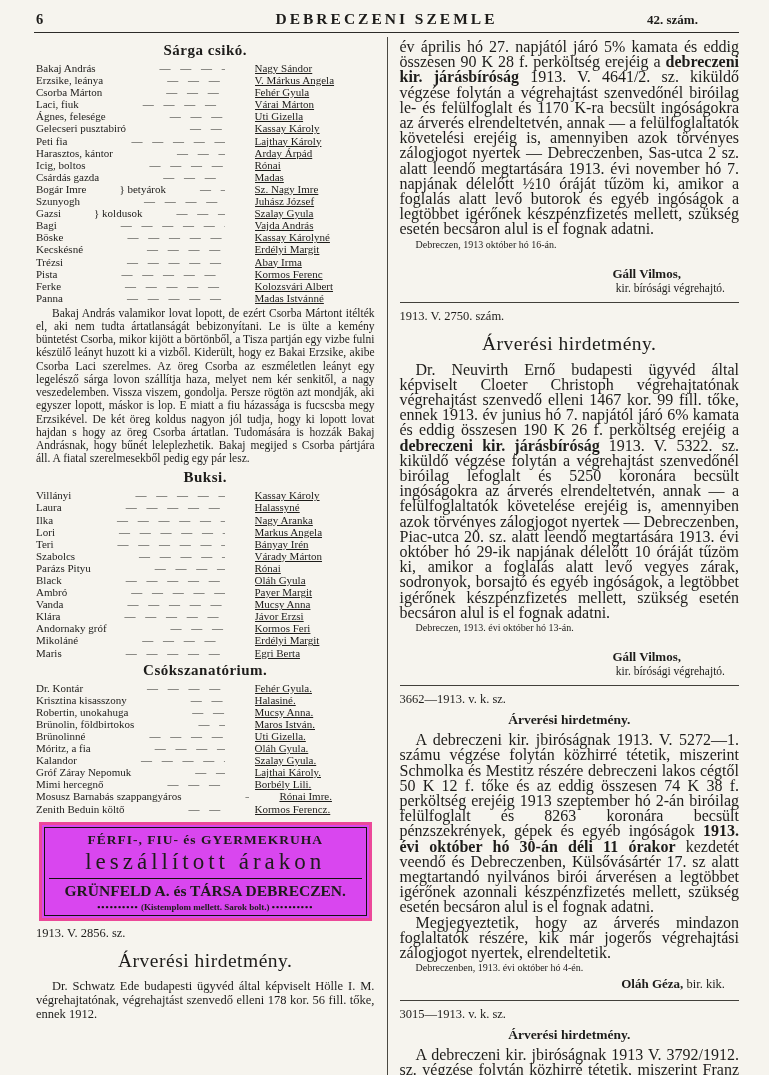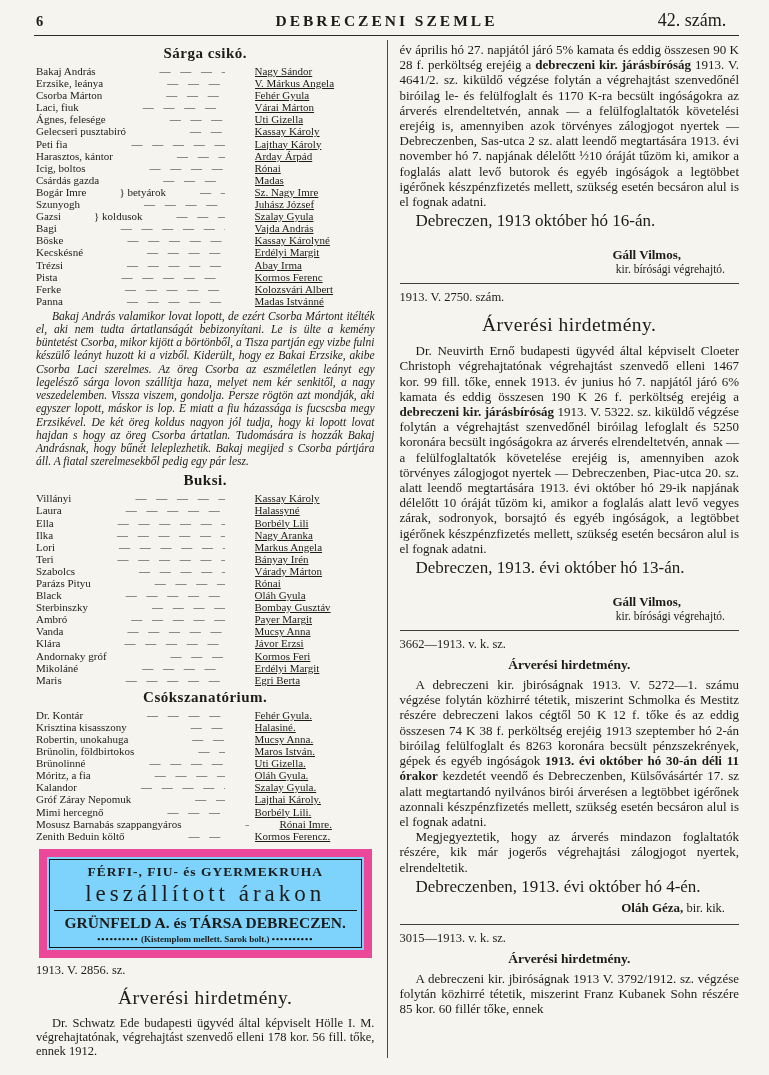--- a/index.html
+++ b/index.html
@@ -12,54 +12,54 @@
   .page {
     width:769px; height:1075px;
     background:#f6f4ee;
     padding:10px 30px 6px 34px;
     overflow:hidden;
   }
   
   .masthead { display:flex; align-items:baseline; padding:0 2px 4px 2px; }
   .masthead .pageno { font-weight:bold; font-size:14.5px; width:90px; }
   .masthead .mtitle { font-weight:bold; font-size:15.5px; letter-spacing:3px; text-align:center; flex:1; }
-  .masthead .issue { font-weight:normal; font-size:18px; width:90px; text-align:center; }
+  .masthead .issue { font-weight:bold; font-size:13px; width:90px; text-align:left; }
   .head-rule { border:none; border-top:1.5px solid #2c2b28; margin-bottom:4px; }
   
   .columns { display:flex; align-items:stretch; min-height:1008px; }
   .col { width:50%; }
   .col-left  { padding:2px 12px 0 2px; }
   .col-right { padding:2px 0 0 12px; border-left:1px solid #4a4842; }
   
   .sec-title { text-align:center; font-weight:bold; font-size:15px; margin:3px 0 3px; letter-spacing:0.5px; }
   .cast-row { display:flex; align-items:baseline; font-size:11px; line-height:12.1px;gap:30px; }
   .cast-row .role { white-space:nowrap; }
   .cast-row .grp { white-space:nowrap; }
   .cast-row .grp:not(:empty)::before { content:"} "; }
   .cast-row .grp:not(:empty) { margin-left:3px; }
   .cast-row .leader { flex:1; min-width:6px; overflow:hidden; white-space:nowrap; padding:0 4px; color:#2e2d2a; }
   .cast-row .leader::before { content:"— — — — — — — — — — — — — — — — — — — —"; word-spacing:7px; }
   .cast-row .actor { width:120px; flex:none; white-space:nowrap; overflow:hidden;text-decoration:underline; }
-  .synopsis { font-size:11.5px; line-height:13.2px; text-align:justify; text-indent:16px; margin:3px 0 4px;font-style:italic; }
+  .synopsis { font-size:11.5px; line-height:13.2px; text-align:justify; text-indent:16px; margin:3px 0 4px; }
   
   .body-text { font-size:12.5px; line-height:14.2px; text-align:justify; }
-  .col-right .body-text { font-size:13px; line-height:15.2px; }
+  .col-right .body-text { font-size:16px; line-height:15.2px; }
   .indent { text-indent:16px; }
   .ref-line { font-size:12.5px; margin:5px 0 2px; }
   .notice-title-big { text-align:center; font-weight:normal; font-size:19.5px; letter-spacing:0.5px; margin:9px 0 7px; }
   .notice-title-small { text-align:center; font-weight:bold; font-size:13.5px; margin:5px 0 4px; }
   .dateline { font-size:12.5px; text-indent:16px; margin-top:2px; }
-  .col-right .dateline { font-size:17px; }
+  .col-right .dateline { font-size:10px; }
   .sig-name  { text-align:right; padding-right:58px; font-weight:bold; font-size:13px; margin-top:16px; }
   .sig-title { text-align:right; padding-right:14px; font-size:11.5px; }
   .sig-inline { text-align:right; padding-right:14px; font-size:12.5px; margin-top:3px; }
   .sig-inline b { font-size:13px; }
   .col-rule { border:none; border-top:1px solid #413f3a; margin:8px 0 6px; }
   
-  .ad-box { border:8px solid #ec4899; margin:7px 3px 5px 3px; padding:2px; background:#7dd3fc; }
+  .ad-box { border:3px solid #ec4899; margin:7px 3px 5px 3px; padding:2px; background:#d946ef; }
   .ad-inner { border:1px solid #15140f; text-align:center; padding:4px 4px 3px; }
   .ad-line1 { font-weight:bold; font-size:13.5px; letter-spacing:1px; white-space:nowrap; }
   .ad-line2 { font-weight:normal; font-size:23px; letter-spacing:4px; padding:1px 0 3px; border-bottom:1px solid #15140f; white-space:nowrap; }
   .ad-line3 { font-weight:bold; font-size:15.5px; padding-top:3px; white-space:nowrap; }
   .ad-line4 { font-weight:bold; font-size:9px; padding-top:2px; white-space:nowrap; }
   .ad-dots { letter-spacing:1px; color:#15140f; }
 </style>
 </head>
 <body>
 
@@ -234,26 +234,20 @@
               <span class="actor">Kassay Károly</span>
             </div>
 
             <div class="cast-row">
               <span class="role">Laura</span>
               <span class="grp"></span>
               <span class="leader"></span>
               <span class="actor">Halassyné</span>
             </div>
 
-            <div class="cast-row">
-              <span class="role">Ella</span>
-              <span class="grp"></span>
-              <span class="leader"></span>
-              <span class="actor">Borbély Lili</span>
-            </div>
 
             <div class="cast-row">
               <span class="role">Ilka</span>
               <span class="grp"></span>
               <span class="leader"></span>
               <span class="actor">Nagy Aranka</span>
             </div>
 
             <div class="cast-row">
               <span class="role">Lori</span>
@@ -283,26 +277,20 @@
               <span class="actor">Rónai</span>
             </div>
 
             <div class="cast-row">
               <span class="role">Black</span>
               <span class="grp"></span>
               <span class="leader"></span>
               <span class="actor">Oláh Gyula</span>
             </div>
 
-            <div class="cast-row">
-              <span class="role">Sterbinszky</span>
-              <span class="grp"></span>
-              <span class="leader"></span>
-              <span class="actor">Bombay Gusztáv</span>
-            </div>
 
             <div class="cast-row">
               <span class="role">Ambró</span>
               <span class="grp"></span>
               <span class="leader"></span>
               <span class="actor">Payer Margit</span>
             </div>
 
             <div class="cast-row">
               <span class="role">Vanda</span>

